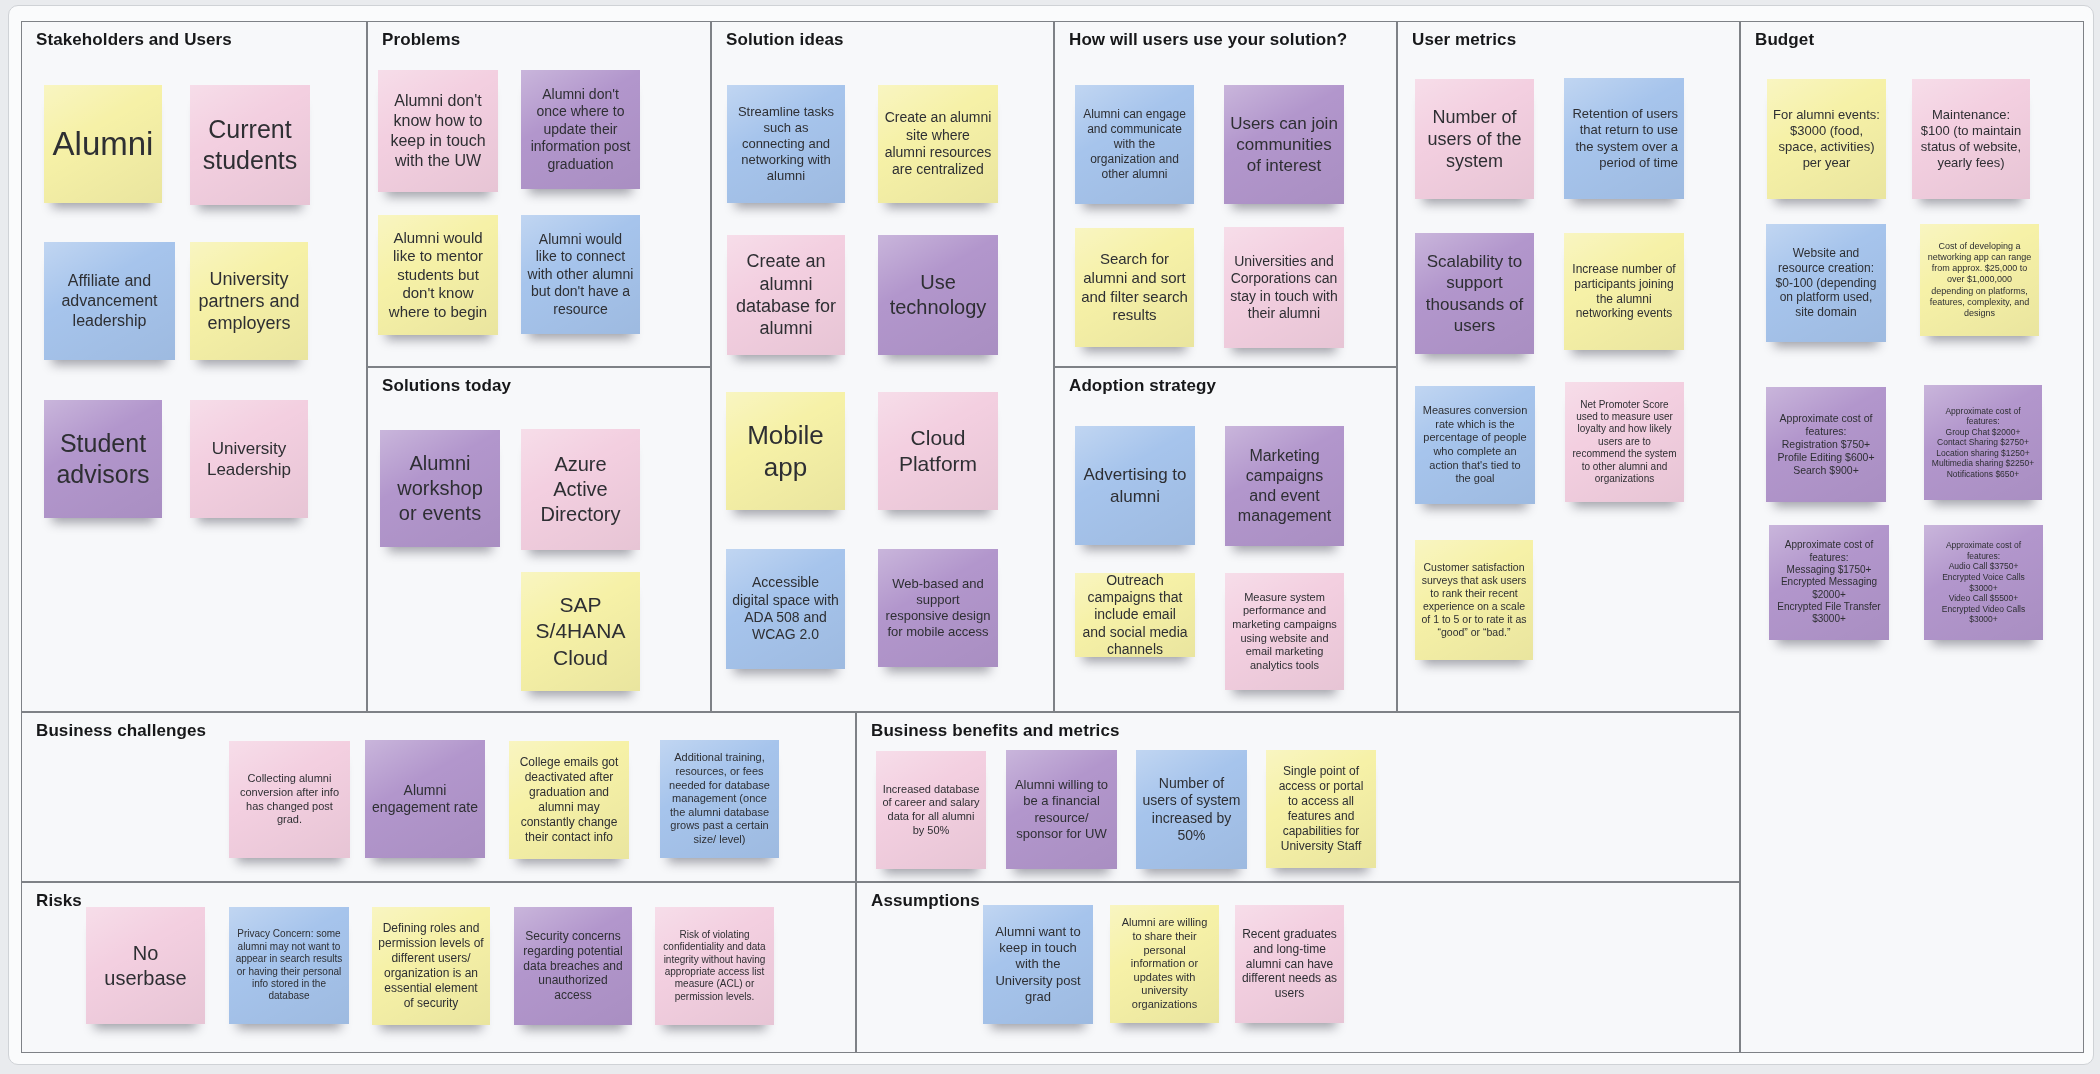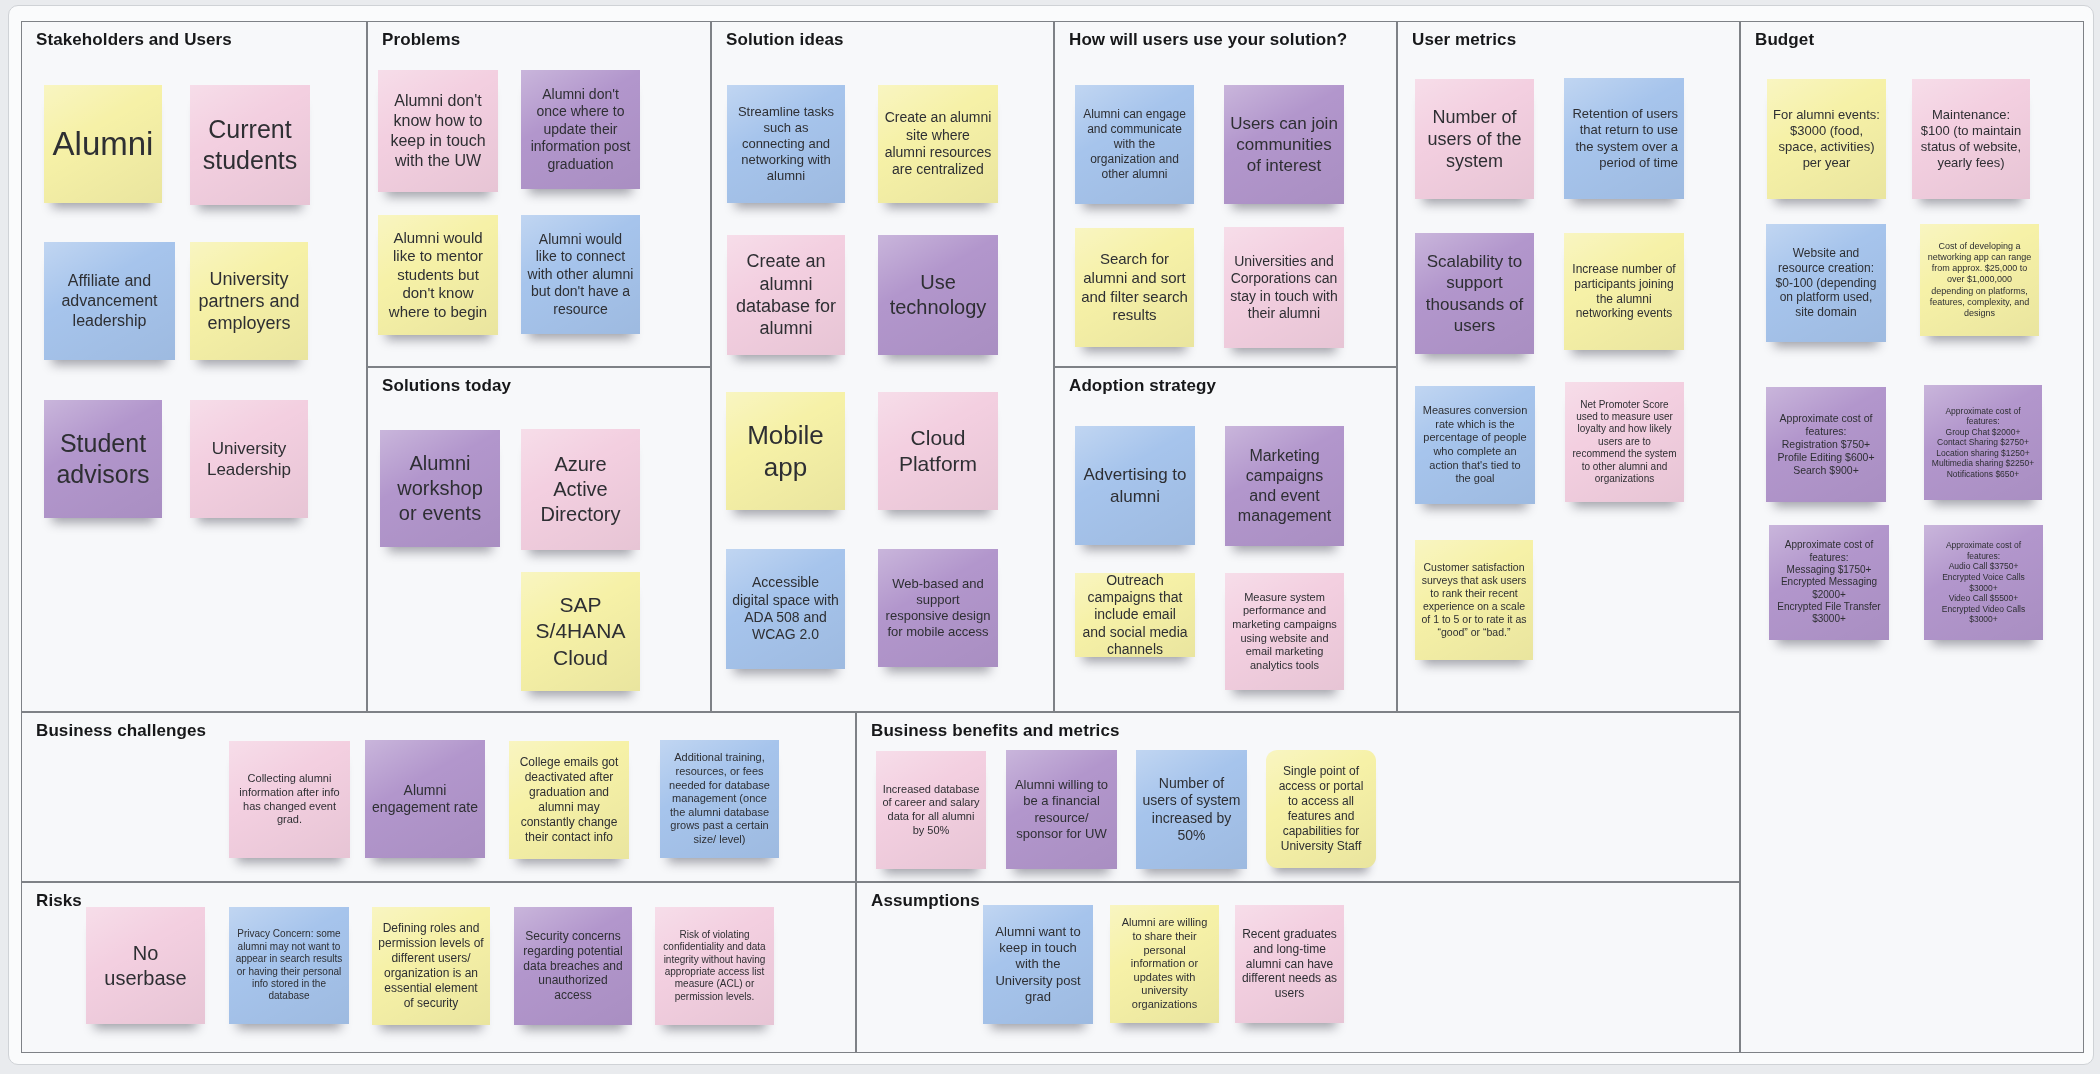--- a/index.html
+++ b/index.html
@@ -152,34 +152,34 @@
 Audio Call $3750+
 Encrypted Voice Calls $3000+
 Video Call $5500+
 Encrypted Video Calls $3000+</div>
       </div>
   </section>
 
   <section class="sec s-biz-challenges">
     <h2>Business challenges</h2>
     <div class="notes">
-        <div class="note" style="left: 207px; top: 28px; width: 121px; height: 117px; font-size: 11px; background-color: rgb(243, 207, 224); color: rgb(46, 47, 51);">Collecting alumni information after info has changed event grad.</div>
+        <div class="note" style="left: 207px; top: 28px; width: 121px; height: 117px; font-size: 11px; background-color: rgb(243, 207, 224); color: rgb(46, 47, 51);">Collecting alumni conversion after info has changed post grad.</div>
         <div class="note" style="left: 343px; top: 27px; width: 120px; height: 118px; font-size: 14px; background-color: rgb(178, 150, 204); color: rgb(46, 47, 51);">Alumni engagement rate</div>
         <div class="note" style="left: 487px; top: 28px; width: 120px; height: 118px; font-size: 12px; background-color: rgb(246, 241, 167); color: rgb(46, 47, 51);">College emails got deactivated after graduation and alumni may constantly change their contact info</div>
         <div class="note" style="left: 638px; top: 27px; width: 119px; height: 118px; font-size: 11px; background-color: rgb(166, 196, 236); color: rgb(46, 47, 51);">Additional training, resources, or fees needed for database management (once the alumni database grows past a certain size/ level)</div>
       </div>
   </section>
 
   <section class="sec s-biz-benefits">
     <h2>Business benefits and metrics</h2>
     <div class="notes">
         <div class="note" style="left: 19px; top: 38px; width: 110px; height: 118px; font-size: 11px; background-color: rgb(243, 207, 224); color: rgb(46, 47, 51);">Increased database of career and salary data for all alumni by 50%</div>
         <div class="note" style="left: 149px; top: 37px; width: 111px; height: 119px; font-size: 13px; background-color: rgb(178, 150, 204); color: rgb(46, 47, 51);">Alumni willing to be a financial resource/ sponsor for UW</div>
         <div class="note" style="left: 279px; top: 37px; width: 111px; height: 119px; font-size: 14px; background-color: rgb(166, 196, 236); color: rgb(46, 47, 51);">Number of users of system increased by 50%</div>
-        <div class="note" style="left: 409px; top: 37px; width: 110px; height: 118px; font-size: 12px; background-color: rgb(246, 241, 167); color: rgb(46, 47, 51); border-radius: 11px;">Single point of access or portal to access all features and capabilities for University Staff</div>
+        <div class="note" style="left: 409px; top: 37px; width: 110px; height: 118px; font-size: 12px; background-color: rgb(246, 241, 167); color: rgb(46, 47, 51);">Single point of access or portal to access all features and capabilities for University Staff</div>
       </div>
   </section>
 
   <section class="sec s-risks">
     <h2>Risks</h2>
     <div class="notes">
         <div class="note" style="left: 64px; top: 24px; width: 119px; height: 117px; font-size: 20px; background-color: rgb(243, 207, 224); color: rgb(46, 47, 51);">No userbase</div>
         <div class="note" style="left: 207px; top: 24px; width: 120px; height: 117px; font-size: 10px; background-color: rgb(166, 196, 236); color: rgb(46, 47, 51);">Privacy Concern: some alumni may not want to appear in search results or having their personal info stored in the database</div>
         <div class="note" style="left: 350px; top: 24px; width: 118px; height: 118px; font-size: 12px; background-color: rgb(246, 241, 167); color: rgb(46, 47, 51);">Defining roles and permission levels of different users/ organization is an essential element of security</div>
         <div class="note" style="left: 492px; top: 24px; width: 118px; height: 118px; font-size: 12px; background-color: rgb(178, 150, 204); color: rgb(46, 47, 51);">Security concerns regarding potential data breaches and unauthorized access</div>

